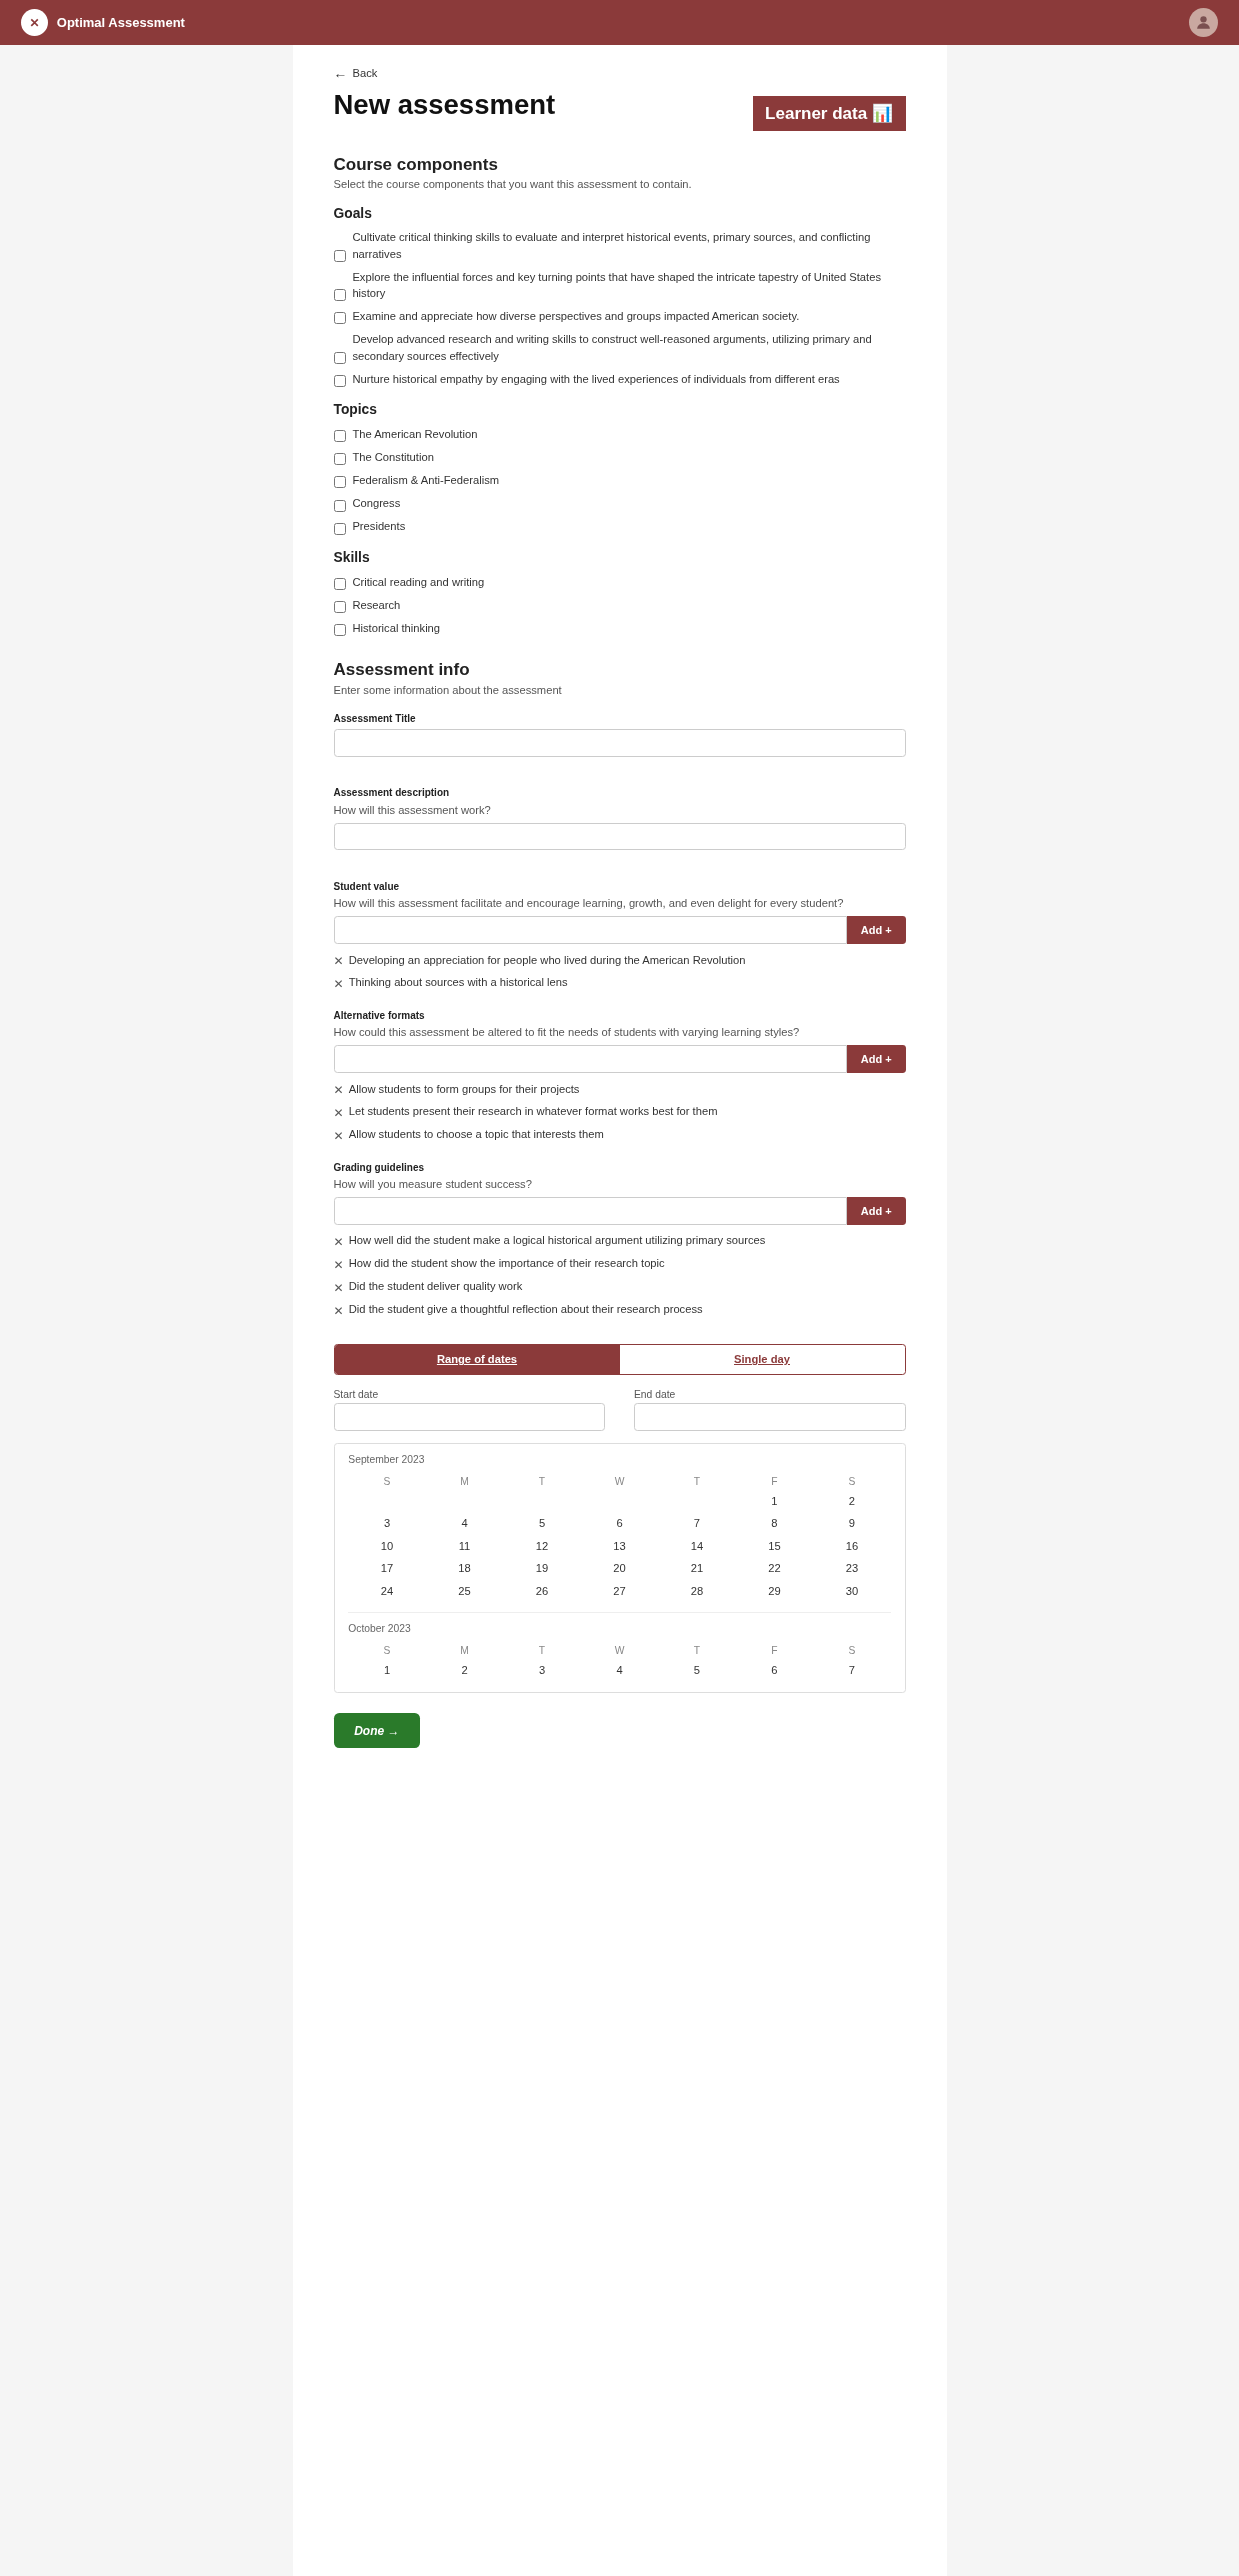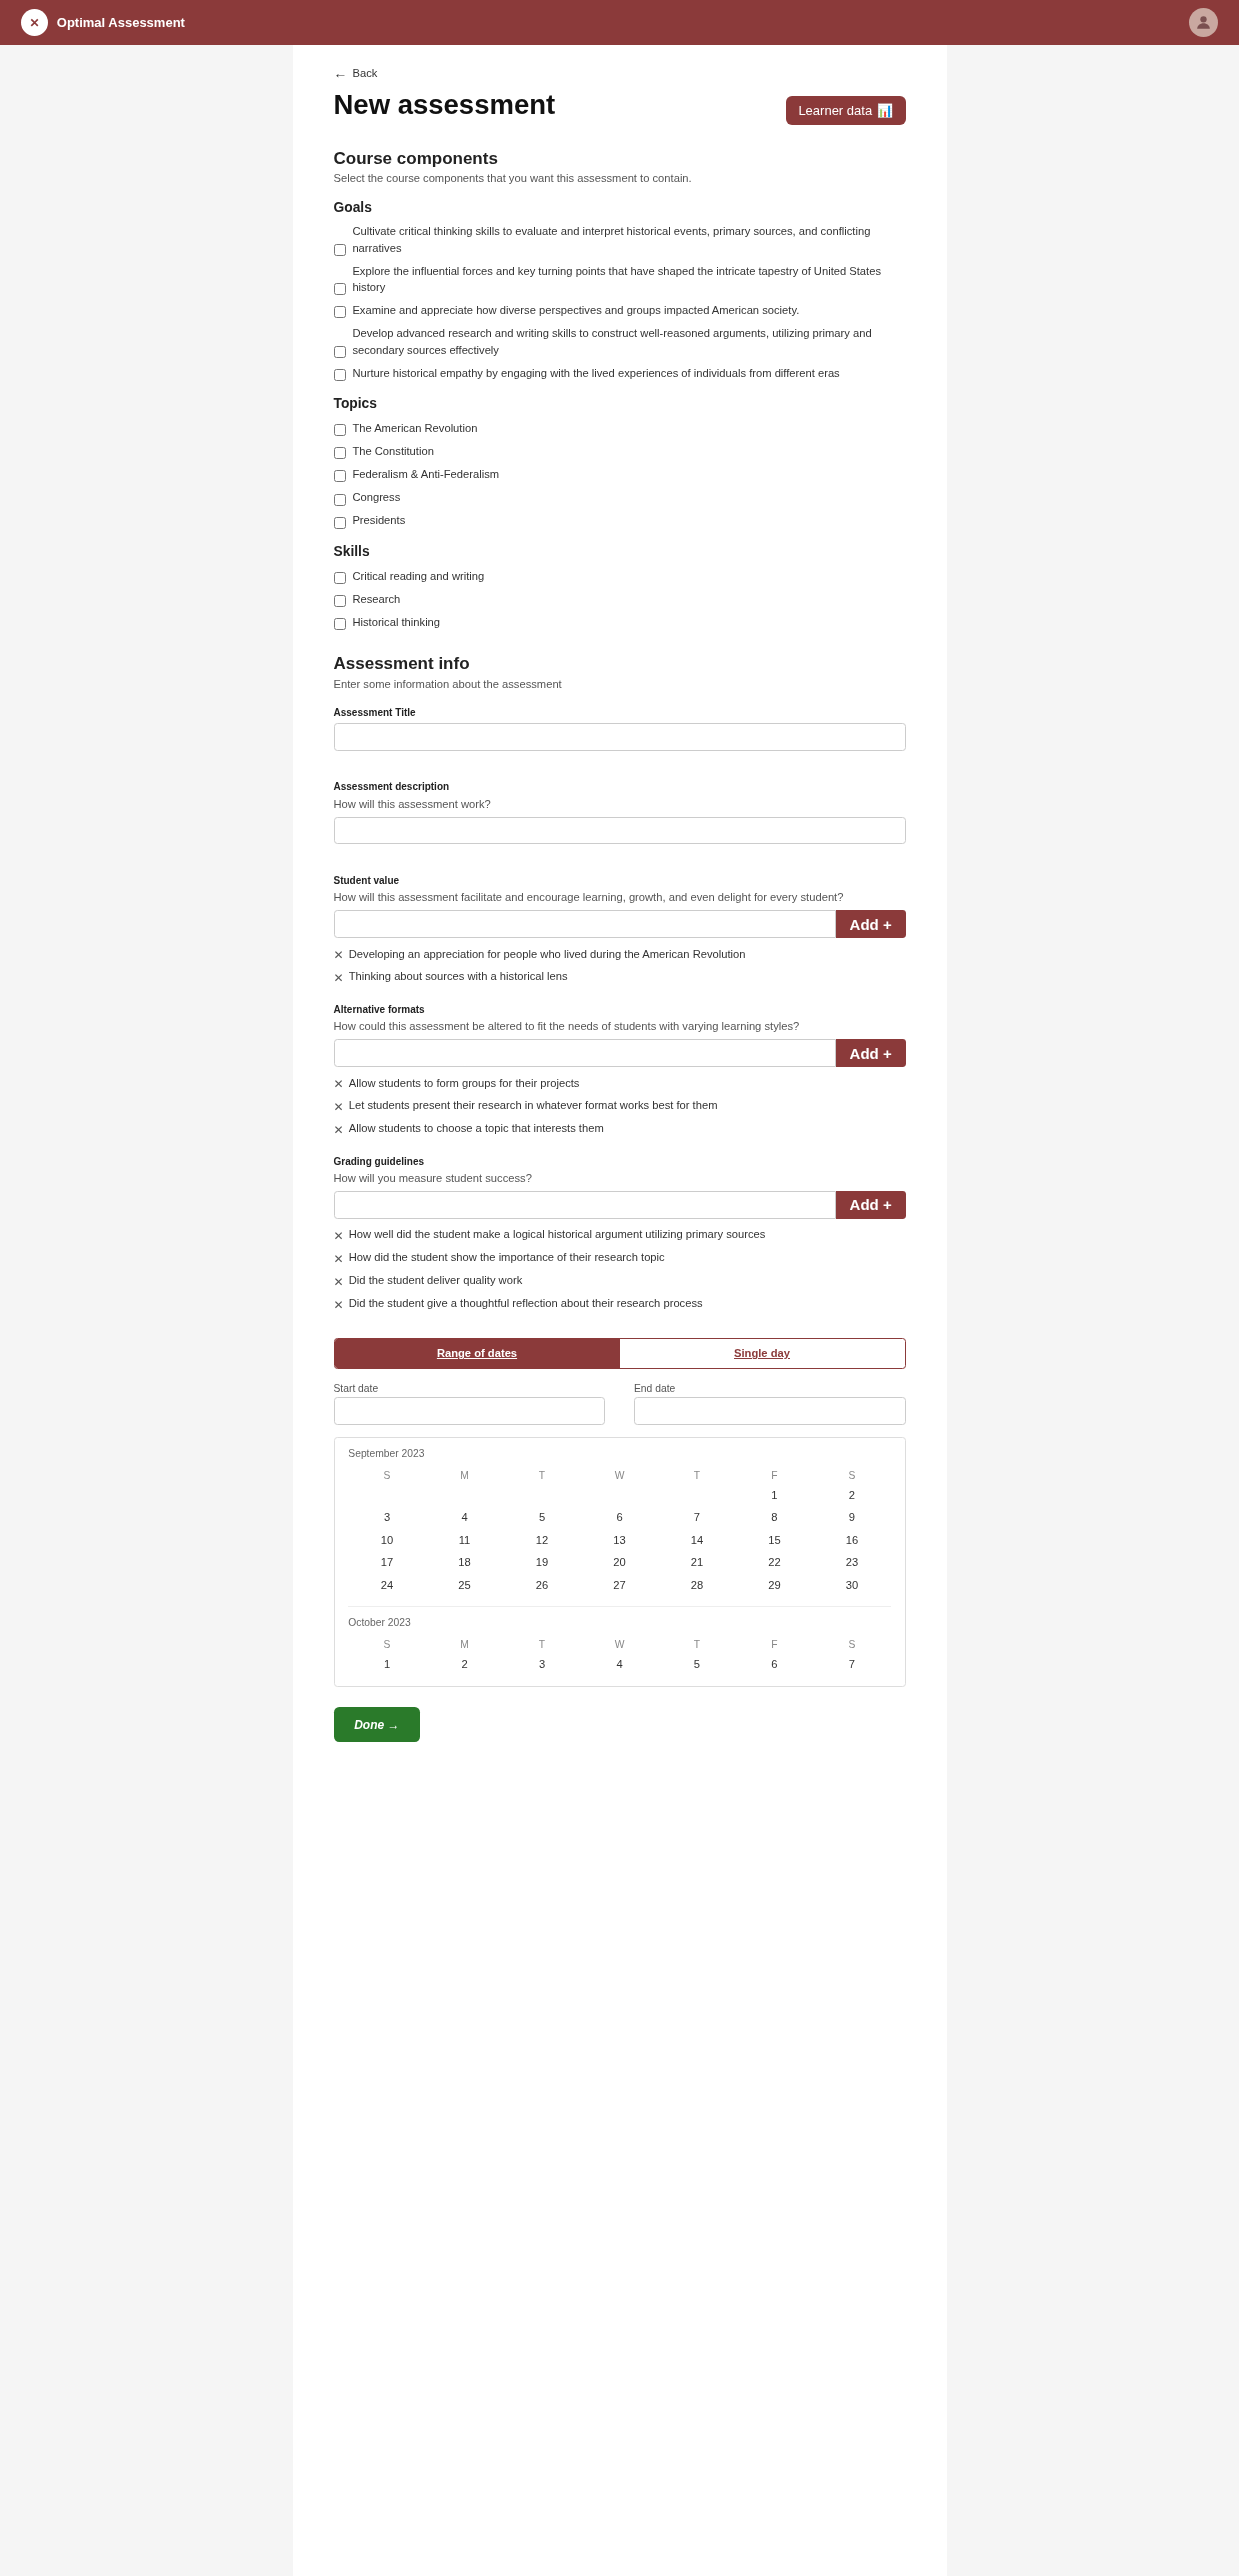--- a/index.html
+++ b/index.html
@@ -25,22 +25,22 @@
     .main-content { max-width: 654px; margin: 0 auto; padding: 20.7px 41px 52px; background: #fff; min-height: calc(2576px - 45px); }
 
     
     .back-link { display: flex; align-items: center; gap: 5.2px; color: #333; font-size: 11.2px; margin-bottom: 8.6px; cursor: pointer; text-decoration: none; }
     .back-arrow { font-size: 13.8px; }
 
     
     .page-header { display: flex; align-items: flex-start; justify-content: space-between; margin-bottom: 24px; }
     .page-title { font-size: 27.5px; font-weight: 700; color: #111; }
     .learner-data-btn {
-      background: #8b3a3a; color: #fff; border: none; border-radius: 6px;
-      padding: 6.9px 12px; font-size: 13px; font-weight: 400; cursor: pointer;
+      background: #8b3a3a; color: #fff; border: none; border-radius: 0;
+      padding: 6.9px 12px; font-size: 17px; font-weight: 700; cursor: pointer;
       display: flex; align-items: center; gap: 5.2px; white-space: nowrap; margin-top: 6.9px;
     }
 
     
     .section { margin-bottom: 24px; }
     .section-title { font-size: 17px; font-weight: 700; margin-bottom: 3.4px; }
     .section-subtitle { font-size: 11.2px; color: #555; margin-bottom: 12px; }
 
     
     .subsection-title { font-size: 13.8px; font-weight: 700; margin-bottom: 8.6px; margin-top: 15.5px; }
@@ -54,21 +54,21 @@
     .text-input {
       width: 100%; border: 0.9px solid #ccc; border-radius: 3.4px;
       padding: 6.9px 8.6px; font-size: 11.2px; outline: none; color: #333;
     }
 
     
     .input-add-row { display: flex; gap: 0; margin-bottom: 8.6px; }
     .input-add-row .text-input { border-radius: 3.4px 0 0 3.4px; }
     .add-btn {
       background: #8b3a3a; color: #fff; border: none; border-radius: 0 3.4px 3.4px 0;
-      padding: 0 13.8px; font-size: 15px; font-weight: 600; cursor: pointer;
+      padding: 0 13.8px; font-size: 11px; font-weight: 600; cursor: pointer;
       display: flex; align-items: center; gap: 3.4px; white-space: nowrap;
     }
 
     
     .removable-list { margin-bottom: 6.9px; }
     .removable-item { display: flex; align-items: flex-start; gap: 5.2px; margin-bottom: 5.2px; font-size: 11.2px; color: #333; line-height: 1.4; }
     .remove-btn { color: #555; cursor: pointer; font-size: 12px; flex-shrink: 0; margin-top: 0.9px; }
 
     
     .date-toggle { display: flex; margin-bottom: 13.8px; border: 0.9px solid #8b3a3a; border-radius: 3.4px; overflow: hidden; }

